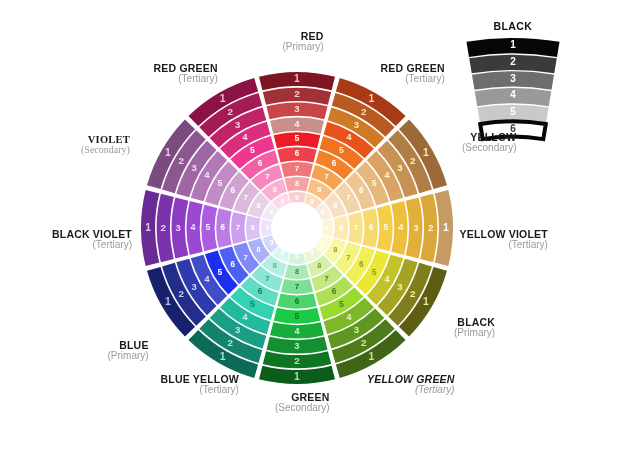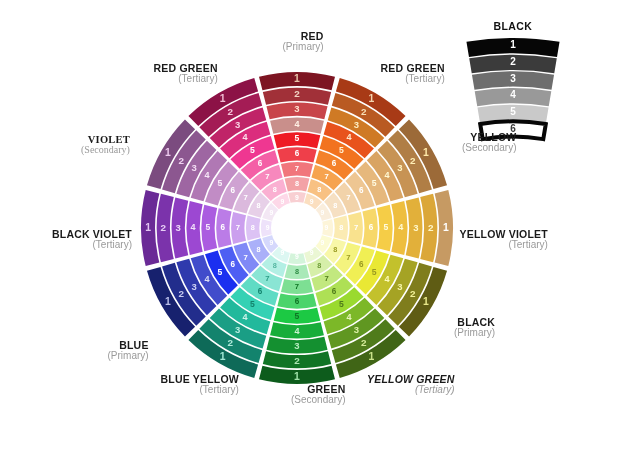--- a/index.html
+++ b/index.html
@@ -677,21 +677,21 @@
         <span class="cat">(Tertiary)</span>
       </div>
       <div class="wheel-label" style="left: 454px; top: 317px;">
         <span class="nm">BLACK</span>
         <span class="cat">(Primary)</span>
       </div>
       <div class="wheel-label" style="left: 367px; top: 374px; font-style: italic;">
         <span class="nm">YELLOW GREEN</span>
         <span class="cat">(Tertiary)</span>
       </div>
-      <div class="wheel-label" style="left: 275px; top: 384px; margin-left: 16px;">
+      <div class="wheel-label" style="left: 275px; top: 392px;">
         <span class="nm">GREEN</span>
         <span class="cat">(Secondary)</span>
       </div>
       <div class="wheel-label" style="left: 160.5px; top: 374px;">
         <span class="nm">BLUE YELLOW</span>
         <span class="cat">(Tertiary)</span>
       </div>
       <div class="wheel-label" style="left: 107.5px; top: 314px; margin-top: 26px;">
         <span class="nm">BLUE</span>
         <span class="cat">(Primary)</span>

